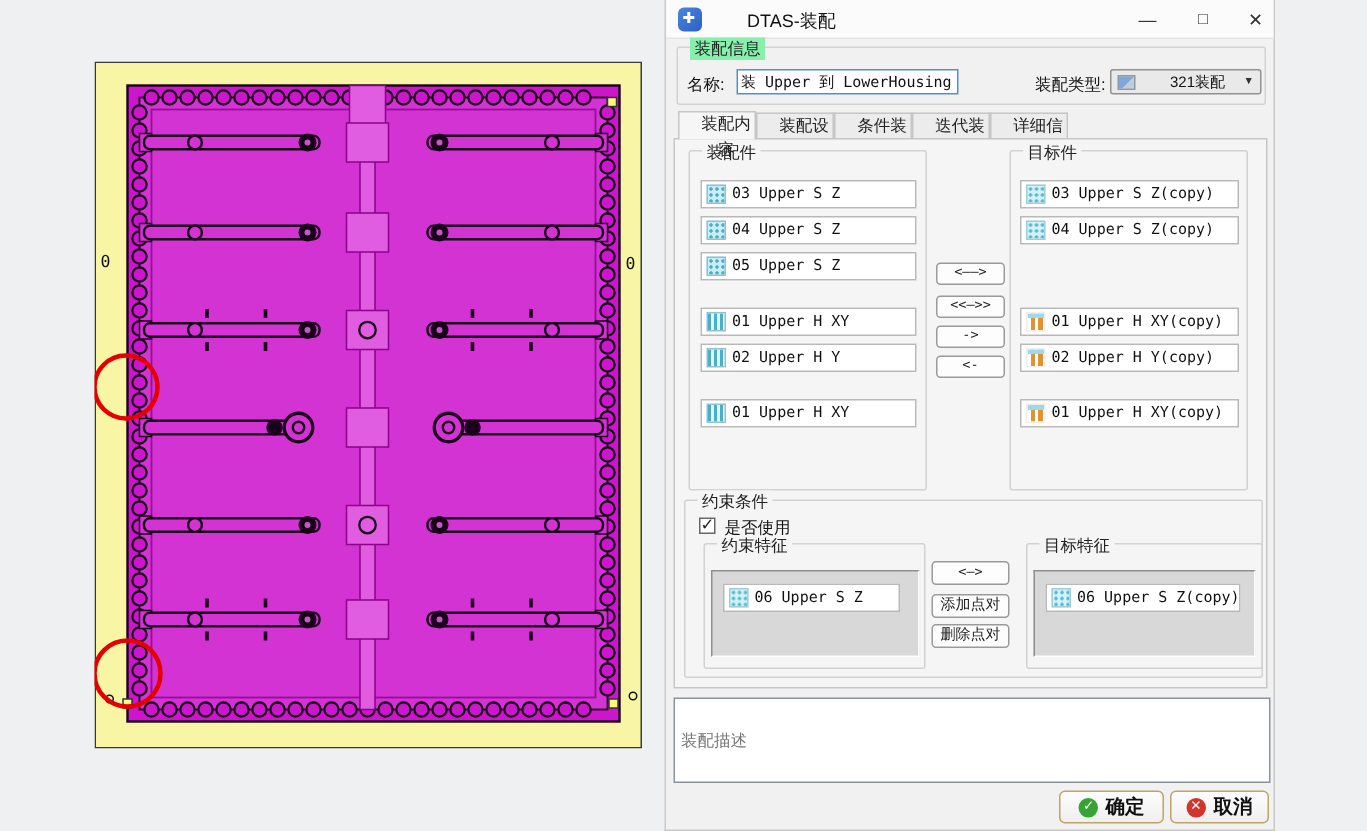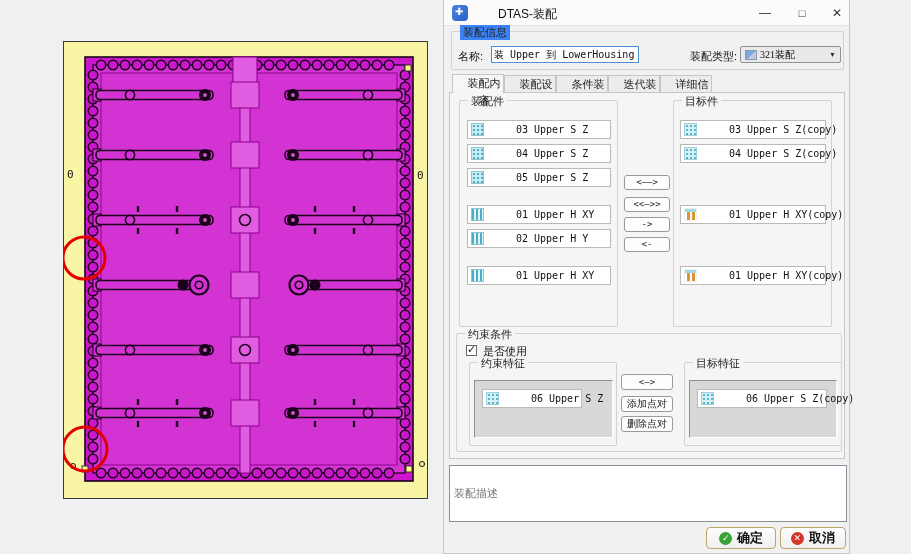--- a/index.html
+++ b/index.html
@@ -17,44 +17,44 @@
   .app-icon { position:absolute; left:8px; top:5px; width:16px; height:16px; border-radius:4px;
               background:linear-gradient(135deg,#4a86e0,#2b5fc4); }
   .app-icon::after { content:"✚"; color:#fff; font-size:10px; position:absolute; left:3px; top:1px; }
   .win-title { position:absolute; left:30px; top:6px; font-size:12px; color:#111;margin-left:24px; }
   .win-ctl { position:absolute; top:0; height:26px; width:30px; text-align:center; line-height:26px;
              font-size:12px; color:#333; cursor:default; }
   .win-min { left:306px; } .win-max { left:343px; font-size:11px; } .win-close { left:378px; }
 
   
   .groupbox { position:absolute; border:1px solid #d2d2d2; border-radius:2px; }
-  .gb-label { position:absolute; top:-7px; left:8px; font-size:11px; color:#222; padding:0 3px; background:#3b82f6; }
+  .gb-label { position:absolute; top:-7px; left:8px; font-size:11px; color:#222; padding:0 3px; background:#86efac; }
   .on-panel .gb-label, .on-panel.gb-label { background:#f5f5f5; }
 
   
   .fld-label { position:absolute; font-size:11px; color:#111; }
   .name-input { position:absolute; left:47px; top:46px; width:148px; height:17px; border:1px solid #4a90d2;
                 background:#fff; font-family:"DejaVu Sans Mono",monospace; font-size:10px; padding:0 2px; color:#111; }
   .type-dropdown { position:absolute; left:296px; top:46px; width:101px; height:17px; background:#e9e9e9;
                    border:1px solid #919191; border-radius:2px; display:flex; align-items:center; padding:0 4px; }
   .type-icon { width:12px; height:10px; border:1px solid #8899aa; margin-right:3px;
                background:linear-gradient(135deg,#7ea7e0 0 55%,#c3cbd8 55%); }
-  .type-text { font-size:10px; font-family:Liberation Serif, serif; color:#111; flex:1; }
+  .type-text { font-size:10px; font-family:Liberation Sans, sans-serif; color:#111; flex:1;margin-left:20px; }
   .dd-arrow { font-size:7px; color:#333; }
 
   
   .tab { position:absolute; top:75px; width:52px; height:17px; font-size:11px; color:#222; text-align:center;
          line-height:17px; background:#ececec; border:1px solid #c6c6c6; border-bottom:none;padding-left:12px; }
   .tab.active { height:19px; top:74px; background:#f6f6f6; z-index:3; }
   .tab-panel { position:absolute; left:5px; top:92px; width:396px; height:367px; background:#f5f5f5;
                border:1px solid #c6c6c6; z-index:1; }
 
   
   .list-item { position:absolute; height:19px; background:#fff; border:1px solid #b9b9b9;
-               display:flex; align-items:center; padding:0 3px; z-index:4;gap:28px; }
+               display:flex; align-items:center; padding:0 3px; z-index:4; }
   .ap-item { left:23px; width:144px; }
   .tp-item { left:236px; width:146px; }
   .item-label { font-family:"DejaVu Sans Mono",monospace; font-size:10px; color:#111; margin-left:4px; white-space:nowrap; }
   .feat-icon { width:13px; height:13px; flex:0 0 13px; }
   [data-icon="surface-grid-icon"] { background-color:#c9edf5; border:1px solid #8fc3cf;
       background-image:radial-gradient(#49aec6 1px,rgba(0,0,0,0) 1.2px); background-size:4px 4px; }
   [data-icon="surface-dot-icon"] { background-color:#d4f1f8; border:1px solid #9fcdd8;
       background-image:radial-gradient(#55b8cf 1px,rgba(0,0,0,0) 1.2px); background-size:4px 4px; }
   [data-icon="hole-stripe-icon"] { border:1px solid #8fc3cf;
       background:repeating-linear-gradient(90deg,#49aec6 0 2px,#dff6fb 2px 4px); }
@@ -265,36 +265,40 @@
     <span class="item-label">03 Upper S Z(copy)</span>
     </div>
   <div class="list-item tp-item" style="top:144px">
     <span class="feat-icon" data-icon="surface-dot-icon"></span>
     <span class="item-label">04 Upper S Z(copy)</span>
     </div>
   <div class="list-item tp-item" style="top:205px">
     <span class="feat-icon" data-icon="pin-icon"></span>
     <span class="item-label">01 Upper H XY(copy)</span>
     </div>
+  <div class="list-item tp-item" style="top:229px">
+    <span class="feat-icon" data-icon="pin-icon"></span>
+    <span class="item-label">02 Upper H Y(copy)</span>
+    </div>
   <div class="list-item tp-item" style="top:266px">
     <span class="feat-icon" data-icon="pin-icon"></span>
     <span class="item-label">01 Upper H XY(copy)</span>
     </div>
 
   <div class="groupbox" style="left:12px;top:333px;width:386px;height:119px;z-index:2">
     <span class="gb-label on-panel">约束条件</span>
   </div>
   <span class="checkbox"></span>
   <span class="cb-label">是否使用</span>
 
   <div class="groupbox" style="left:25px;top:362px;width:148px;height:84px;z-index:3">
     <span class="gb-label on-panel">约束特征</span>
   </div>
   <div class="sunken" style="left:30px;top:380px;width:139px;height:58px"></div>
-  <div class="list-item" style="left:38px;top:389px;width:100px">
+  <div class="list-item" style="left:38px;top:389px;width:118px">
     <span class="feat-icon" data-icon="surface-dot-icon"></span>
     <span class="item-label">06 Upper S Z</span>
     </div>
 
   <button class="cn-btn" style="top:374px;font-family:'DejaVu Sans Mono',monospace;font-size:9px">&lt;—&gt;</button>
   <button class="cn-btn" style="top:396px">添加点对</button>
   <button class="cn-btn" style="top:416px">删除点对</button>
 
   <div class="groupbox" style="left:240px;top:362px;width:158px;height:84px;z-index:3">
     <span class="gb-label on-panel">目标特征</span>

